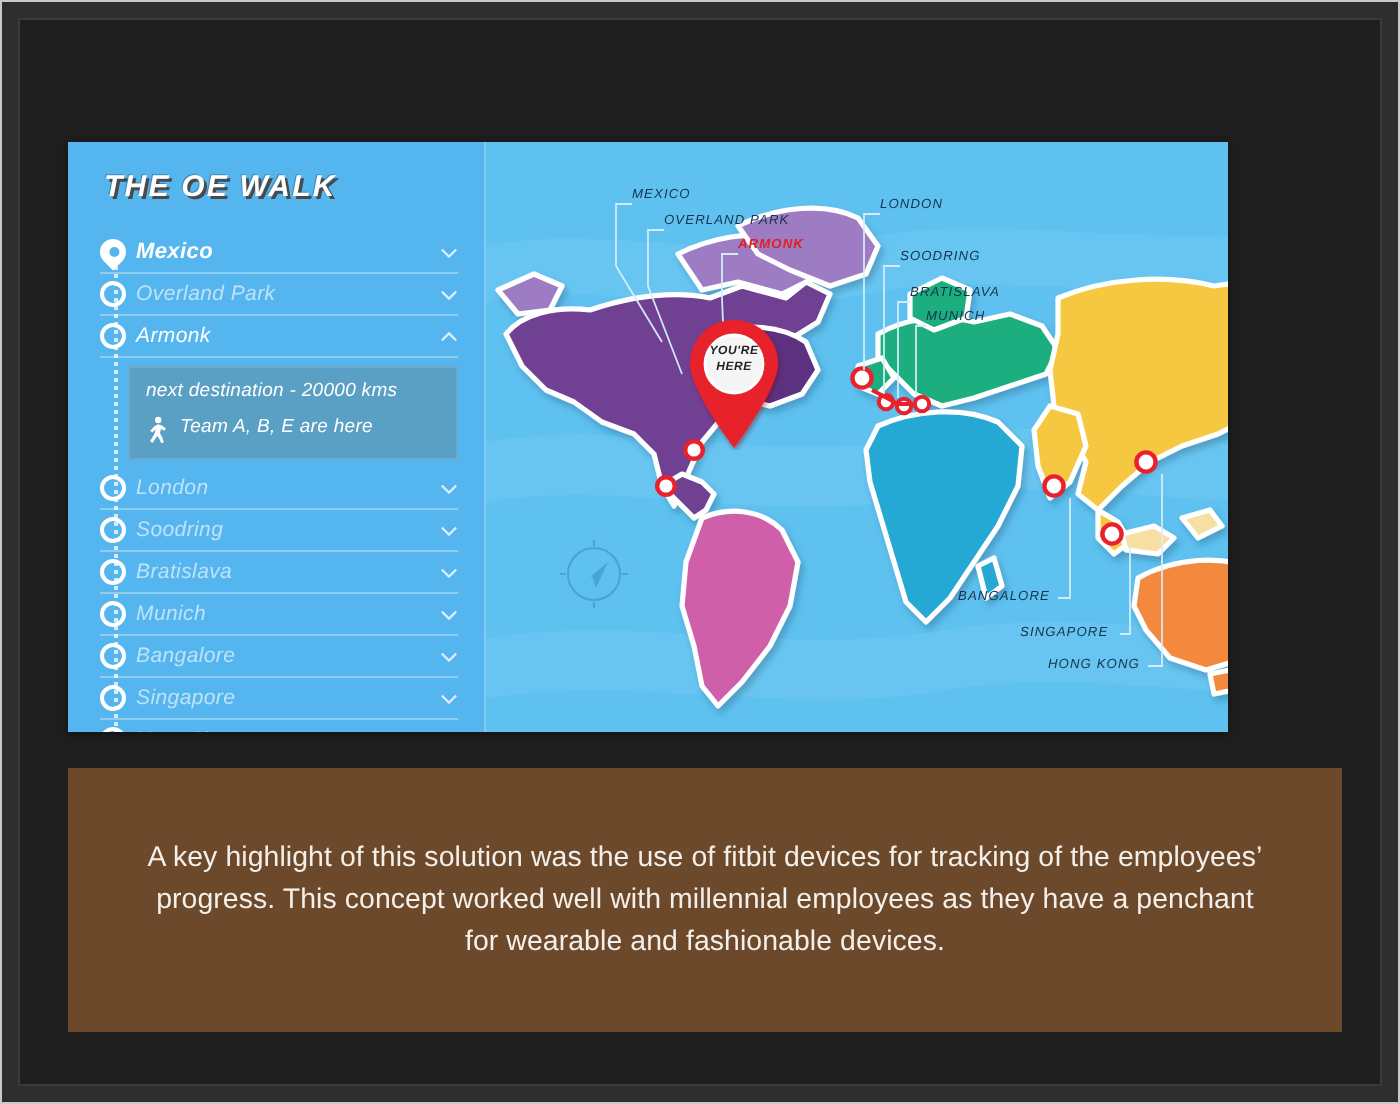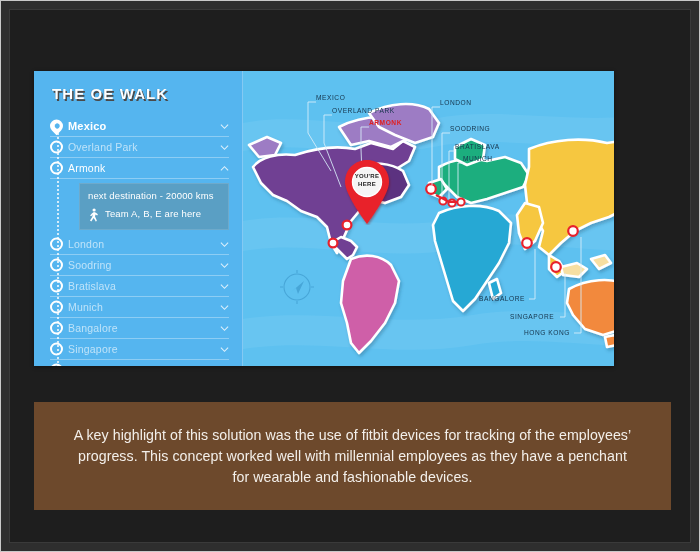--- a/index.html
+++ b/index.html
@@ -20,20 +20,21 @@
     position:absolute;left:8px;top:8px;right:8px;bottom:8px;
     background:#1e1e1e;
     border:1px solid #3a3a3a;
   }
   
   #dashboard{
     position:absolute;left:33px;top:70px;width:580px;height:295px;
     background:#55b5ef;
     overflow:hidden;
     box-shadow:0 1px 4px rgba(0,0,0,.45);
+    font-style:italic;
   }
   
   #sidebar{
     position:absolute;left:0;top:0;width:209px;height:295px;
     background:#55b5ef;
     box-sizing:border-box;
     padding:14px 0 0 0;
   }
   #sidebar:after{
     content:"";position:absolute;right:0;top:0;width:1px;height:100%;
@@ -96,21 +97,21 @@
   .nav-item.active .nav-label{
     color:#ffffff;font-weight:bold;font-size:11px;
   }
   .nav-item.expanded .nav-label{color:#ffffff;}
   .chev{
     width:9px;height:9px;flex:0 0 auto;opacity:.8;
   }
   .chev svg{display:block;}
   
   .detail-panel{
-    margin:4px 14px 4px 45px;
+    margin:4px 14px 4px 30px;
     background:#5a9fc4;
     padding:7px 9px 8px 9px;
     box-shadow:inset 0 0 0 1px rgba(255,255,255,.12);
   }
   .detail-line{
     font-size:9.5px;color:#ffffff;letter-spacing:.15px;
     white-space:nowrap;
   }
   .detail-line.with-icon{
     display:flex;align-items:flex-start;gap:6px;margin-top:7px;
@@ -138,26 +139,25 @@
   }
   #yah-text{
     position:absolute;left:0;top:14px;width:52px;
     text-align:center;
     font-size:6px;font-weight:bold;color:#232323;
     line-height:7.5px;letter-spacing:.3px;
     pointer-events:none;
   }
   
   #caption{
-    position:absolute;left:33px;top:383px;width:637px;height:108px;
+    position:absolute;left:33px;top:383px;width:637px;height:132px;
     background:#6d492c;
     box-sizing:border-box;
     display:flex;align-items:center;justify-content:center;
     padding:0 34px;
-    margin-top:18px;
   }
   #caption-text{
     color:#f3efea;
     font-size:14.2px;
     line-height:21px;
     text-align:center;
     letter-spacing:.05px;
   }
 </style>
 </head>

